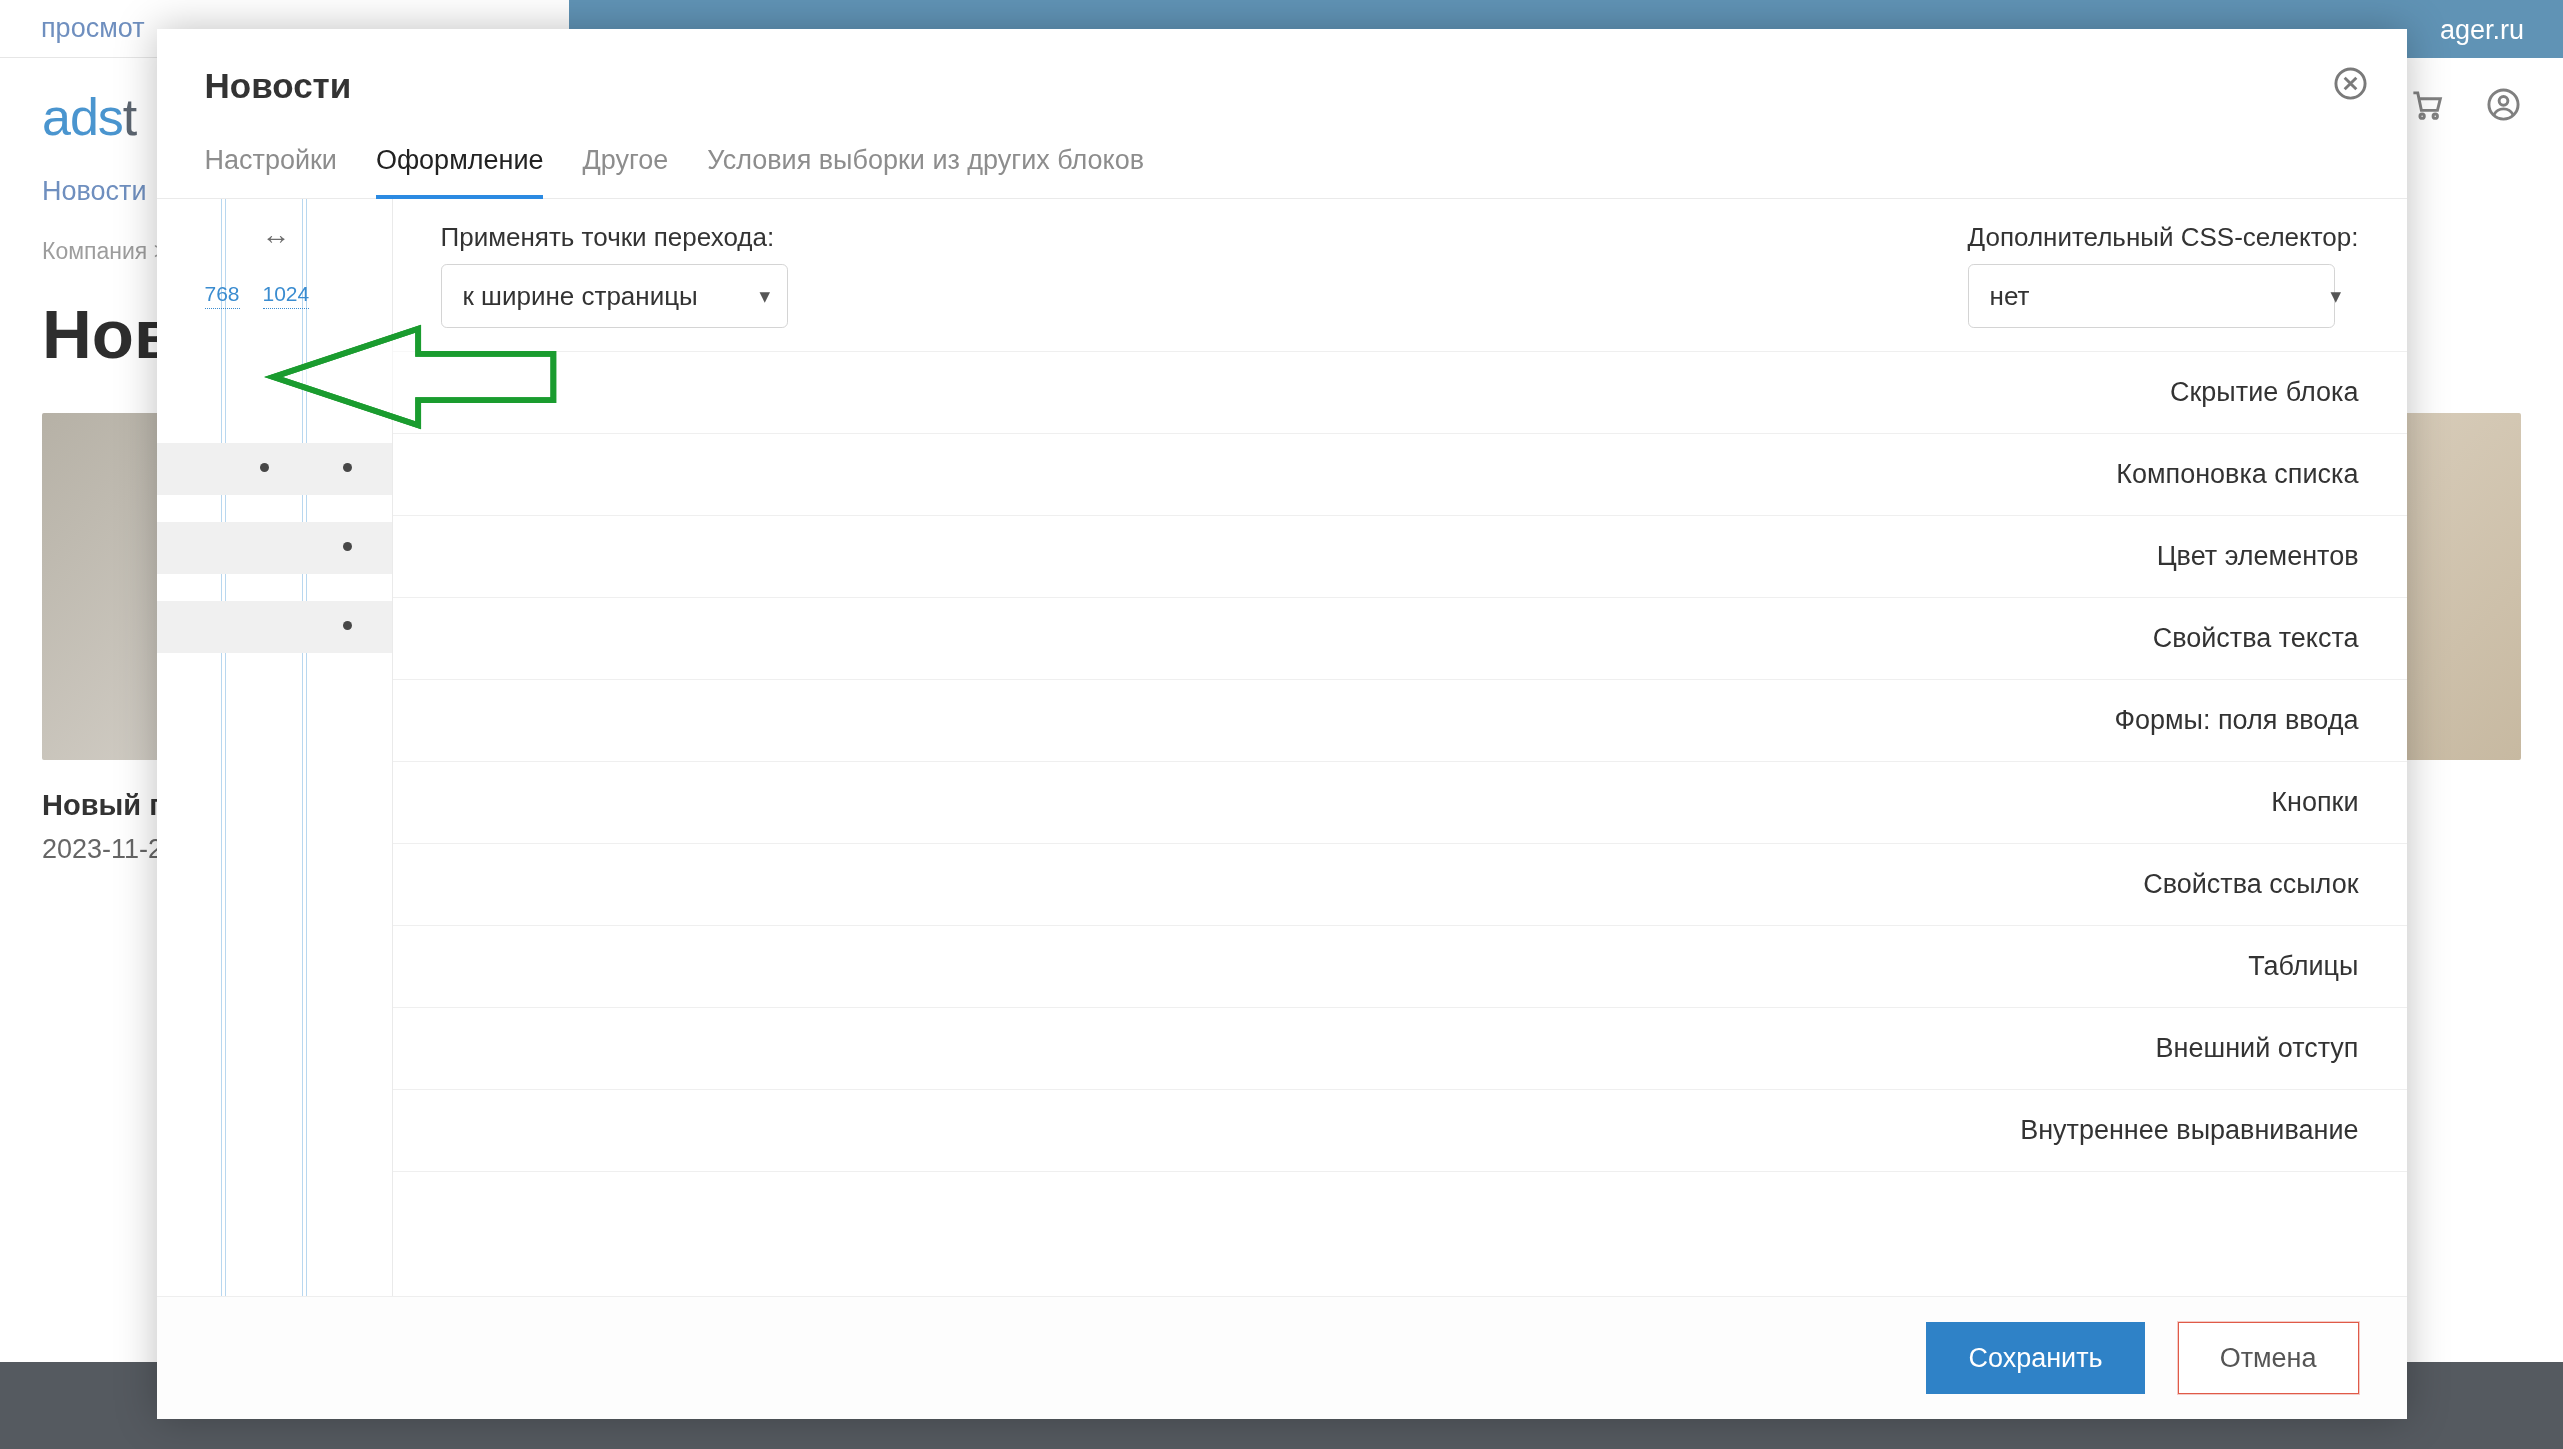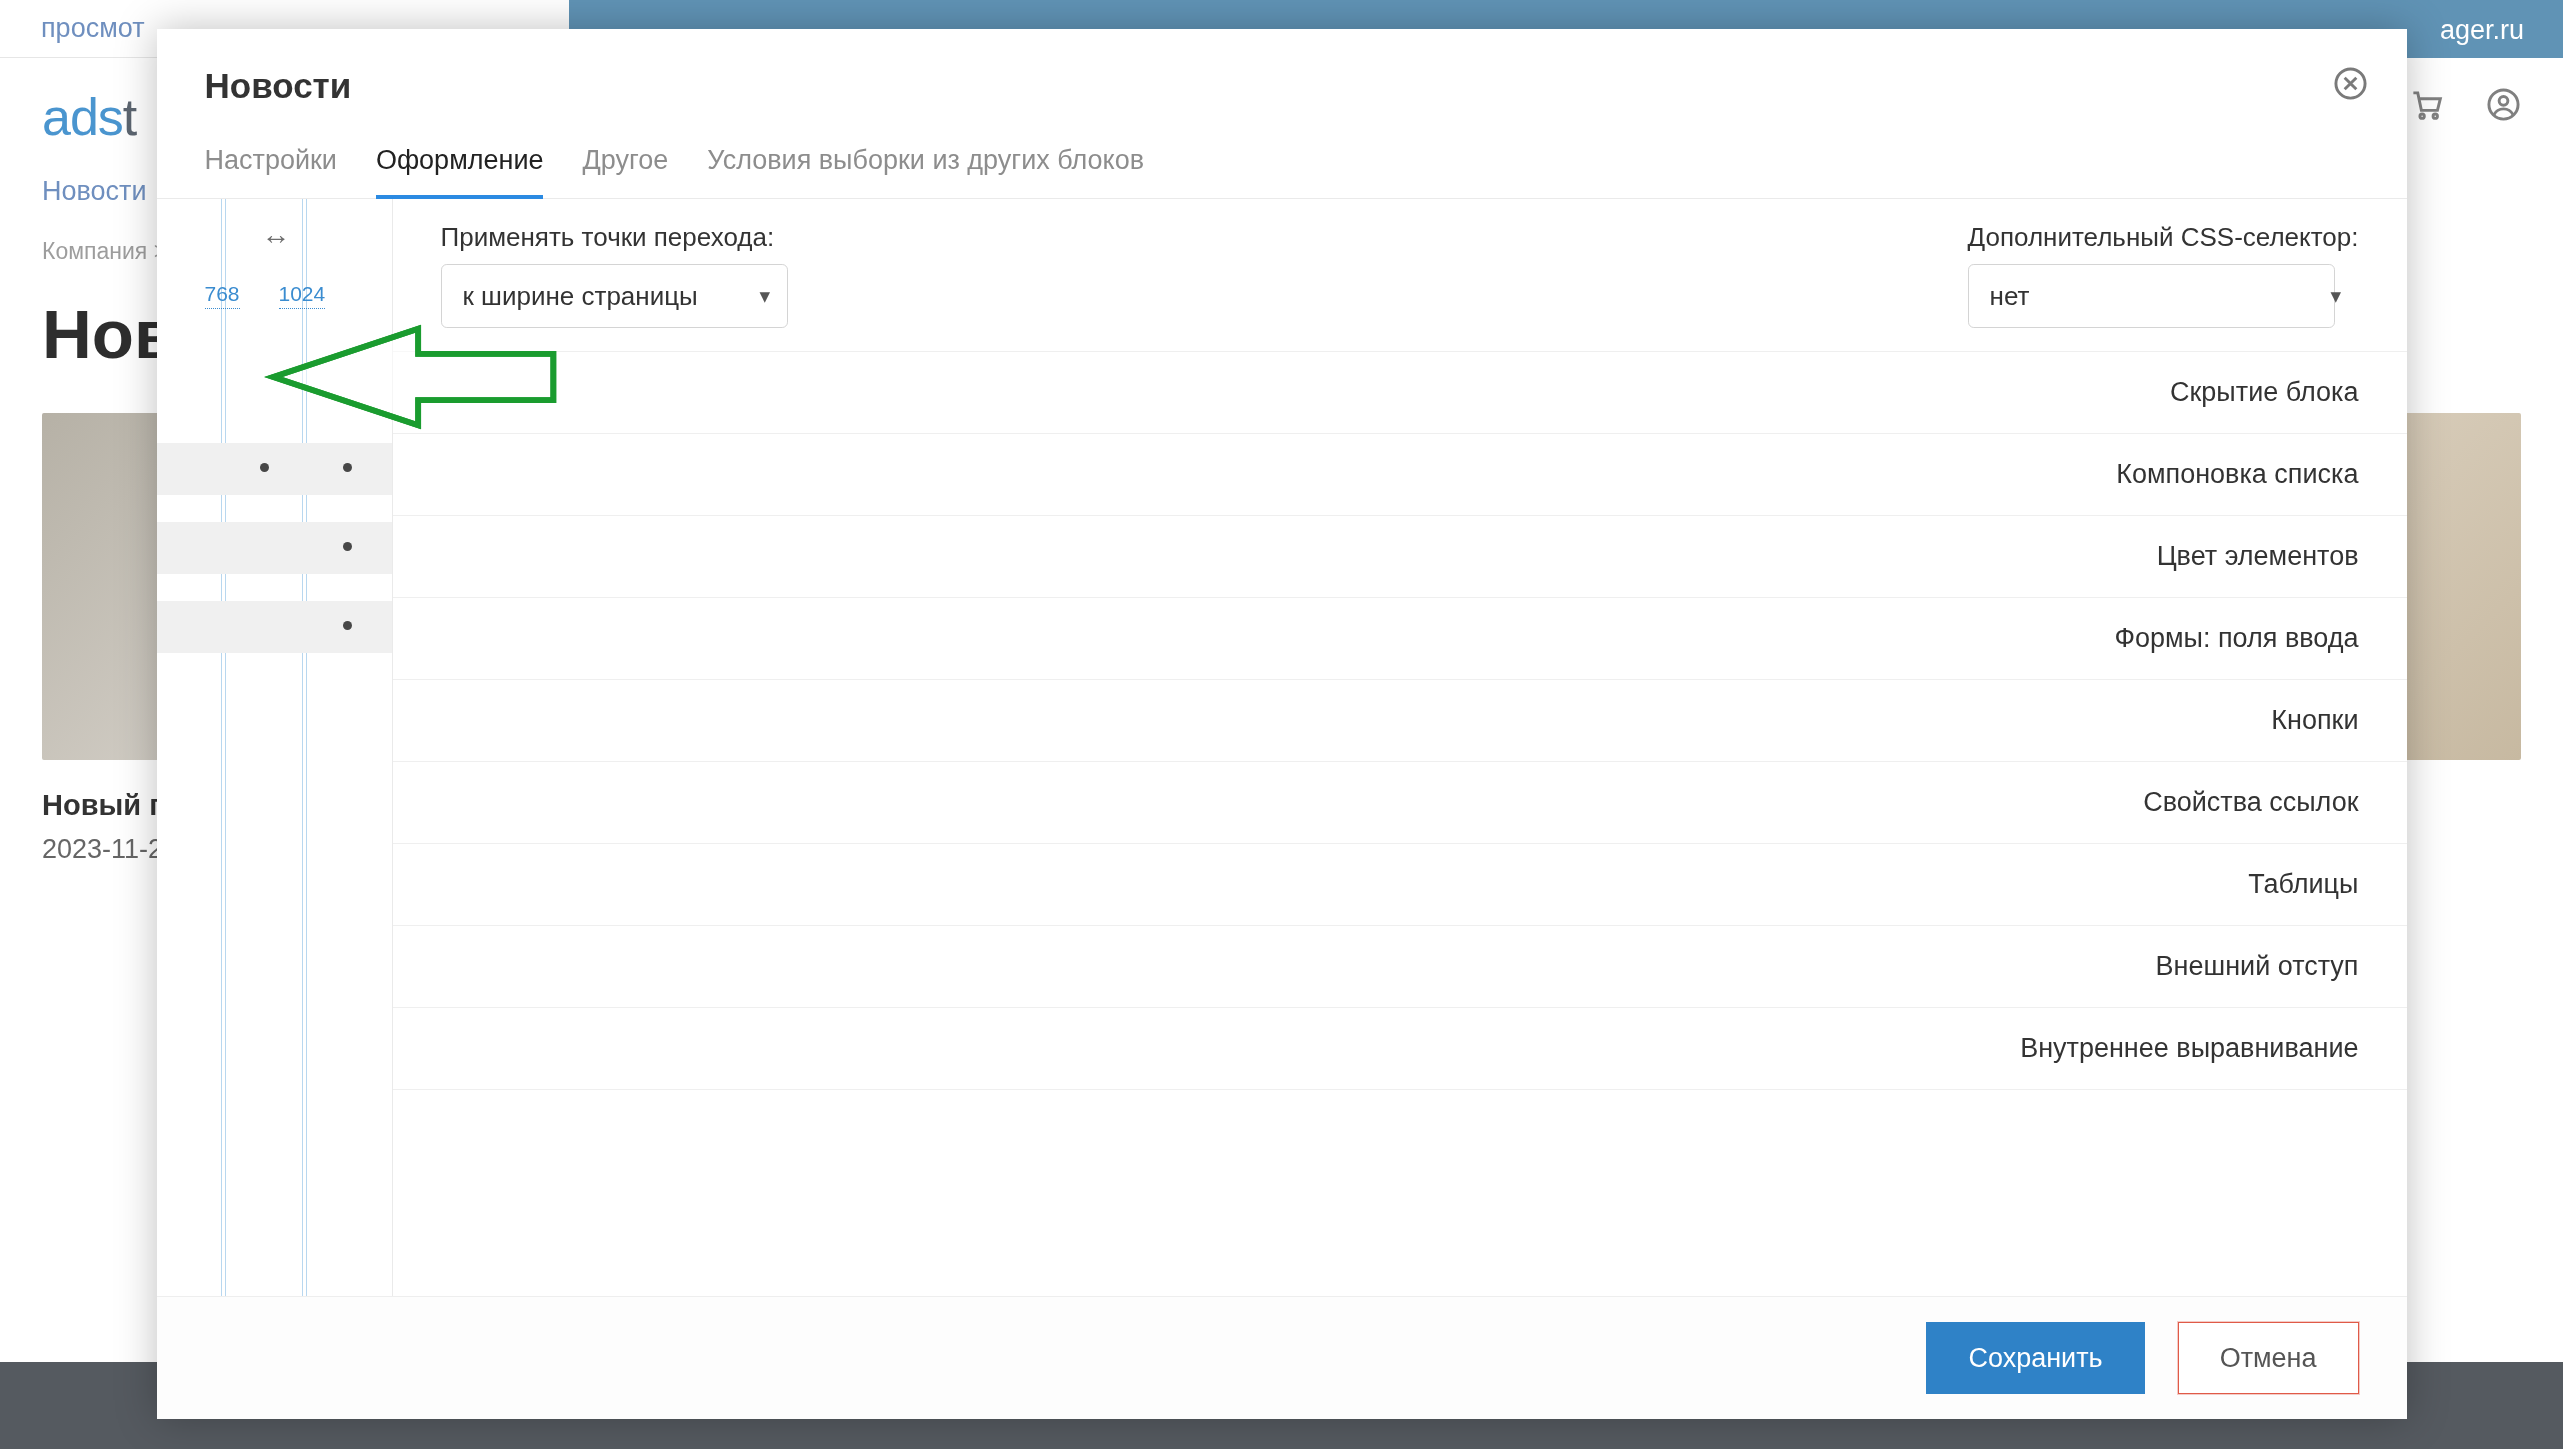--- a/index.html
+++ b/index.html
@@ -150,21 +150,21 @@
         <div class="rail-header">
           <span class="rail-arrow">↔</span>
         </div>
         <div class="rail-lines" style="left:0;right:0">
           <div class="vline" style="left:64px"></div>
           <div class="vline" style="left:68px"></div>
           <div class="vline" style="left:145px"></div>
           <div class="vline" style="left:149px"></div>
         </div>
         <span class="rail-tick" style="left:48px">768</span>
-        <span class="rail-tick" style="left:122px">1024</span>
+        <span class="rail-tick" style="left:106px">1024</span>
 
         <div class="rail-rows">
           <div class="rail-row"></div>
           <div class="rail-row shade" style="">
             <span style="display:block;position:absolute;left:0;width:235px;height:52px;top:13.5px;background:#f0f0f0"></span>
             <span class="rail-dot" style="left:103px"></span>
             <span class="rail-dot" style="left:186px"></span>
           </div>
           <div class="rail-row">
             <span style="display:block;position:absolute;left:0;width:235px;height:52px;top:13.5px;background:#f0f0f0"></span>
@@ -194,20 +194,21 @@
                 <option>нет</option>
               </select>
             </div>
           </div>
         </div>
 
         <div class="settings-list">
           <div class="opt-row">Скрытие блока</div>
           <div class="opt-row">Компоновка списка</div>
           <div class="opt-row">Цвет элементов</div>
+          <div class="opt-row">Свойства текста</div>
           <div class="opt-row">Формы: поля ввода</div>
           <div class="opt-row">Кнопки</div>
           <div class="opt-row">Свойства ссылок</div>
           <div class="opt-row">Таблицы</div>
           <div class="opt-row">Внешний отступ</div>
           <div class="opt-row">Внутреннее выравнивание</div>
         </div>
       </div>
     </div>
 

